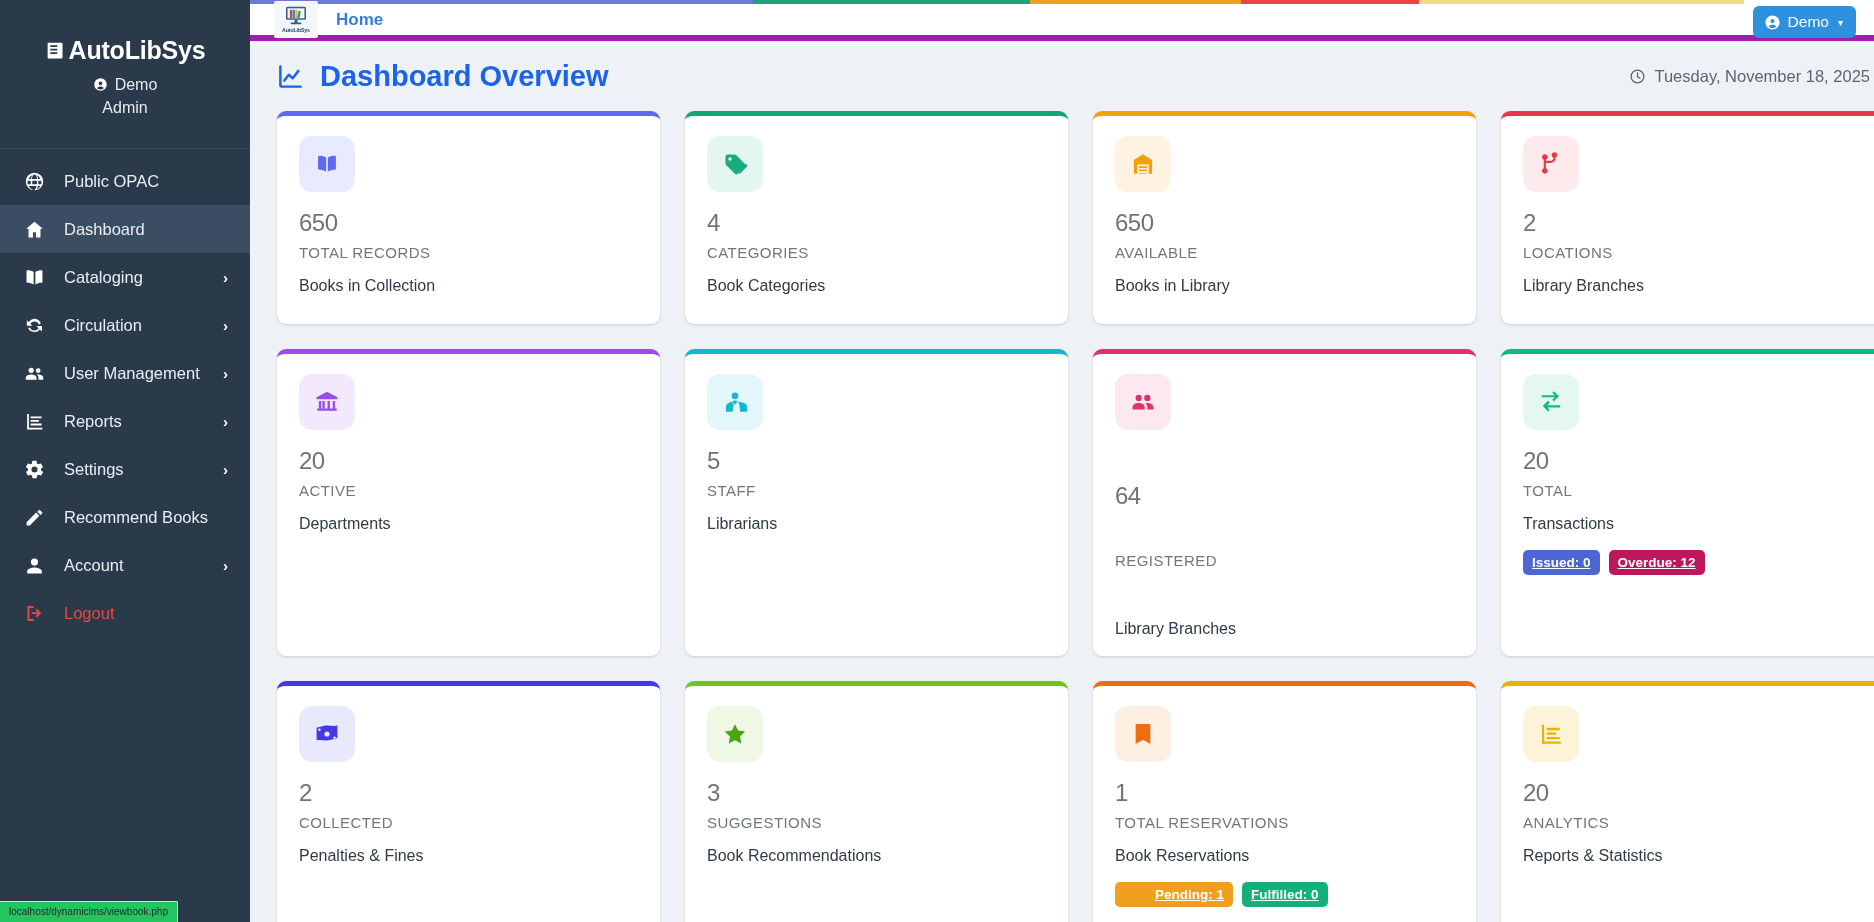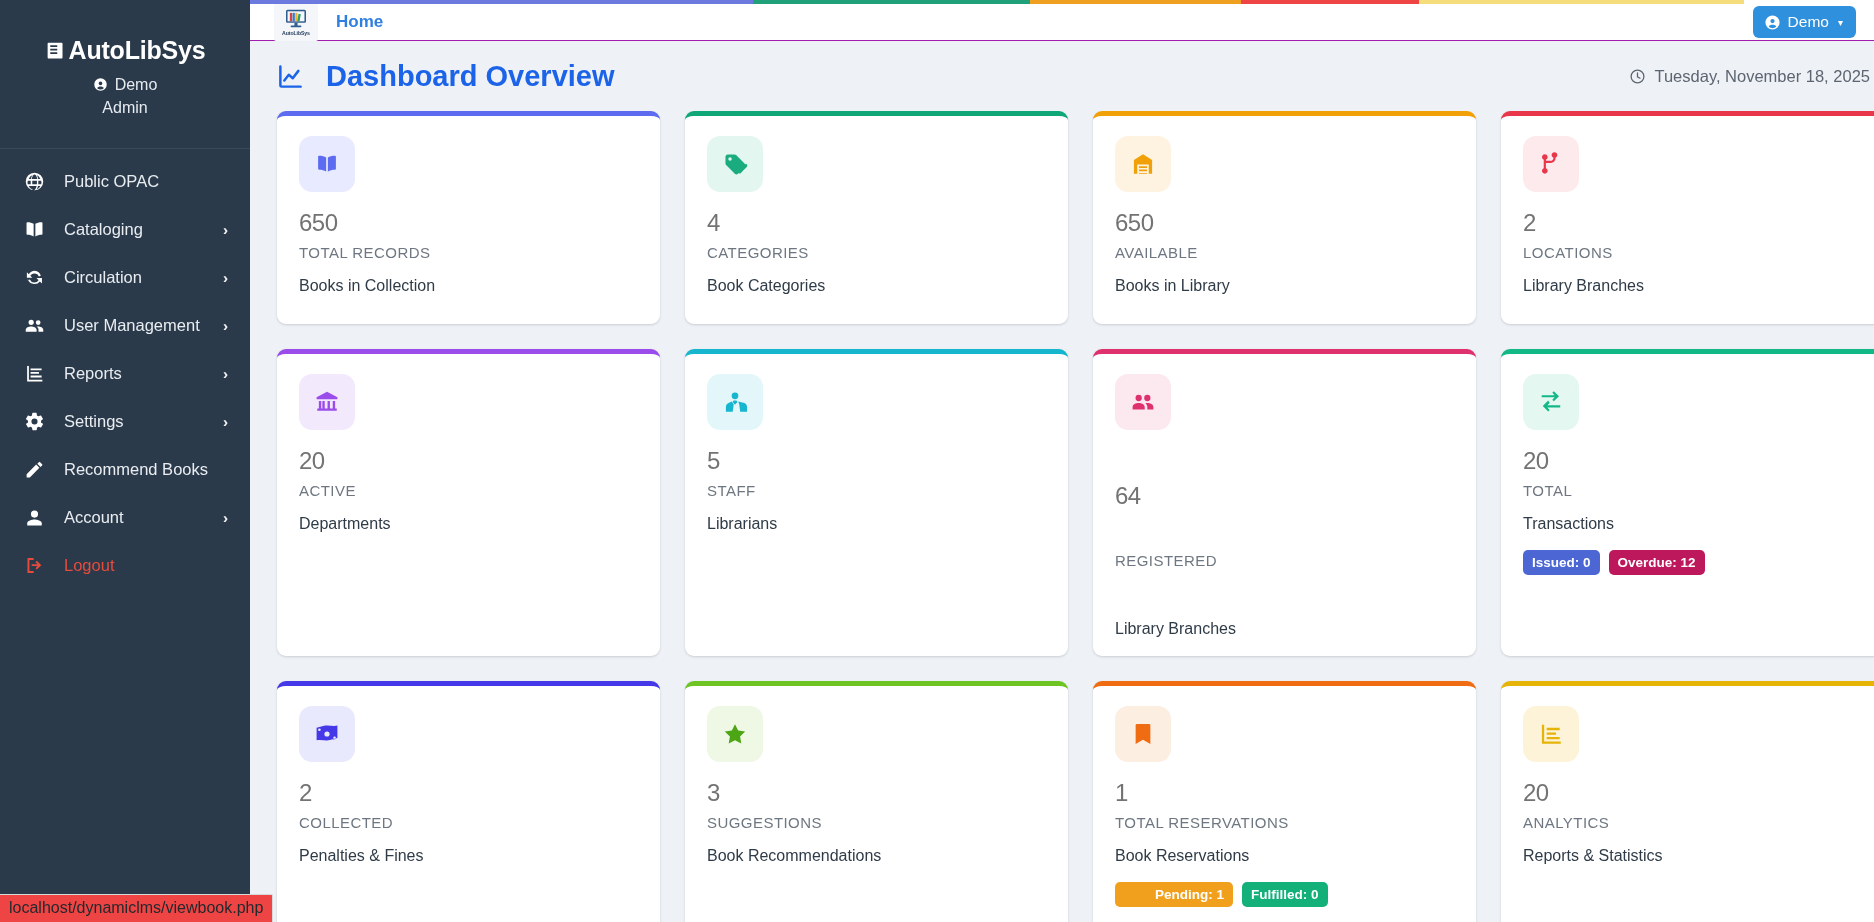--- a/index.html
+++ b/index.html
@@ -57,21 +57,21 @@
   
   .right { flex: 1; display: flex; flex-direction: column; height: 922px; position: relative; overflow: hidden; }
 
   
   .accent-strip { height: 4px; width: 100%; display: flex; }
   .accent-strip i { display: block; height: 100%; }
 
   .topbar {
     height: 37px; background: #ffffff;
     display: flex; align-items: center;
-    border-bottom: 1px solid #a21caf;
+    border-bottom: 6px solid #a21caf;
     position: relative;
   }
   .topbar-logo {
     width: 44px; height: 37px; margin-left: 24px;
     background: #f4f6f9;
     display: flex; flex-direction: column; align-items: center; justify-content: center;
     border-radius: 2px;
   }
   .topbar-logo .lg-cap { font-size: 5.2px; font-weight: bold; color: #1d3557; letter-spacing: -0.1px; margin-top: 1px; }
   .home-link {
@@ -91,21 +91,21 @@
   }
   .user-chip .caret { font-size: 10px; margin-left: 2px; }
 
   
   .page-head {
     height: 70px; padding: 0 10px 0 27px;
     display: flex; align-items: center;
     background: #eef1f5;
   }
   .page-title {
-    display: flex; align-items: center; gap: 22px;
+    display: flex; align-items: center; gap: 16px;
     color: #1b63e8; font-size: 29px; font-weight: bold;
     white-space: nowrap;
   }
   .page-head-spacer { flex: 1; }
   .page-date {
     color: #5c6570; font-size: 16.5px;
     display: flex; align-items: center; gap: 8px;
     white-space: nowrap; overflow: hidden;
     padding-right: 0px; margin-right: -6px;
   }
@@ -140,28 +140,28 @@
     line-height: 1; margin-bottom: 9px; letter-spacing: -0.5px;
   }
   .card-label {
     font-size: 15px; color: #6e7781; letter-spacing: .45px;
     text-transform: uppercase; margin-bottom: 16px;
   }
   .card-sub { font-size: 16px; color: #2f3b47; }
   .badges { margin-top: 17px; display: flex; gap: 9px; flex-wrap: wrap; }
   .badge {
     font-size: 13.5px; font-weight: bold; color: #fff;
-    border-radius: 5px; padding: 5px 9px; white-space: nowrap;
+    border-radius: 5px; padding: 5px 9px; white-space: nowrap; text-decoration: underline;
   }
 
   
   .status-bar {
     position: absolute; left: 0; bottom: 0;
-    background: #ef4444; color: #24292e;
-    font-size: 16px; padding: 4px 9px 5px 9px;
+    background: #22c55e; color: #24292e;
+    font-size: 10px; padding: 4px 9px 5px 9px;
     border-top-right-radius: 2px;
     border: 1px solid #d8d8d8; border-left: none; border-bottom: none;
     z-index: 40;
     font-family: "Liberation Sans", "DejaVu Sans", sans-serif;
   }
   svg { display: block; }
 </style>
 </head>
 <body>
 
@@ -189,20 +189,28 @@
     </div>
     <div class="nav-divider"></div>
     <nav class="nav" id="nav-list">
         <div class="nav-item">
           <span class="nv-ic">
             <svg width="21" height="21" viewBox="0 0 24 24" fill="#ffffff">
               <path d="M12 2a10 10 0 1 0 0 20 10 10 0 0 0 0-20zm0 2c1.2 0 2.7 2.2 3.2 5H8.8C9.3 6.2 10.8 4 12 4zM4.3 11h3.4c-.05 .65-.07 1.32-.07 2s.02 1.35.07 2H4.3a8 8 0 0 1 0-4zm1 6h2.7c.4 1.9 1.1 3.4 1.9 4.3A8 8 0 0 1 5.3 17zm4.3 0h4.8c-.5 2.8-2 5-3.2 5s-2.7-2.2-3.2-5H9.6zm-.1-2c-.06-.64-.08-1.31-.08-2s.02-1.36.08-2h5.2c.06 .64.08 1.31.08 2s-.02 1.36-.08 2H9.5zm6.5 2h2.7a8 8 0 0 1-4.6 4.3c.8-.9 1.5-2.4 1.9-4.3zm.3-2c.05-.65.07-1.32.07-2s-.02-1.35-.07-2h3.4a8 8 0 0 1 0 4h-3.4zm2.6-6h-2.7c-.4-1.9-1.1-3.4-1.9-4.3A8 8 0 0 1 18.7 9zM9.9 4.7C9.1 5.6 8.4 7.1 8 9H5.3a8 8 0 0 1 4.6-4.3z"></path>
             </svg>
           </span>
           <span class="nv-lbl">Public OPAC</span>
+        </div>
+        <div class="nav-item active">
+          <span class="nv-ic">
+            <svg width="21" height="21" viewBox="0 0 24 24" fill="#ffffff">
+              <path d="M12 3.2 2.5 11.2h2.7V21h5v-6h3.6v6h5v-9.8h2.7z"></path>
+            </svg>
+          </span>
+          <span class="nv-lbl">Dashboard</span>
         </div>
         <div class="nav-item">
           <span class="nv-ic">
             <svg width="21" height="21" viewBox="0 0 24 24" fill="#ffffff">
               <path d="M11 5.5C9.2 4.2 6.9 3.6 3.8 3.6c-.5 0-.9.4-.9.9v12.6c0 .5.4.9.9.9 3 0 5.2.6 7.2 1.9V5.5zm2 14.4c2-1.3 4.2-1.9 7.2-1.9.5 0 .9-.4.9-.9V4.5c0-.5-.4-.9-.9-.9-3.1 0-5.4.6-7.2 1.9v14.4z"></path>
             </svg>
           </span>
           <span class="nv-lbl">Cataloging</span>
           <span class="nv-ch">›</span>
         </div>

